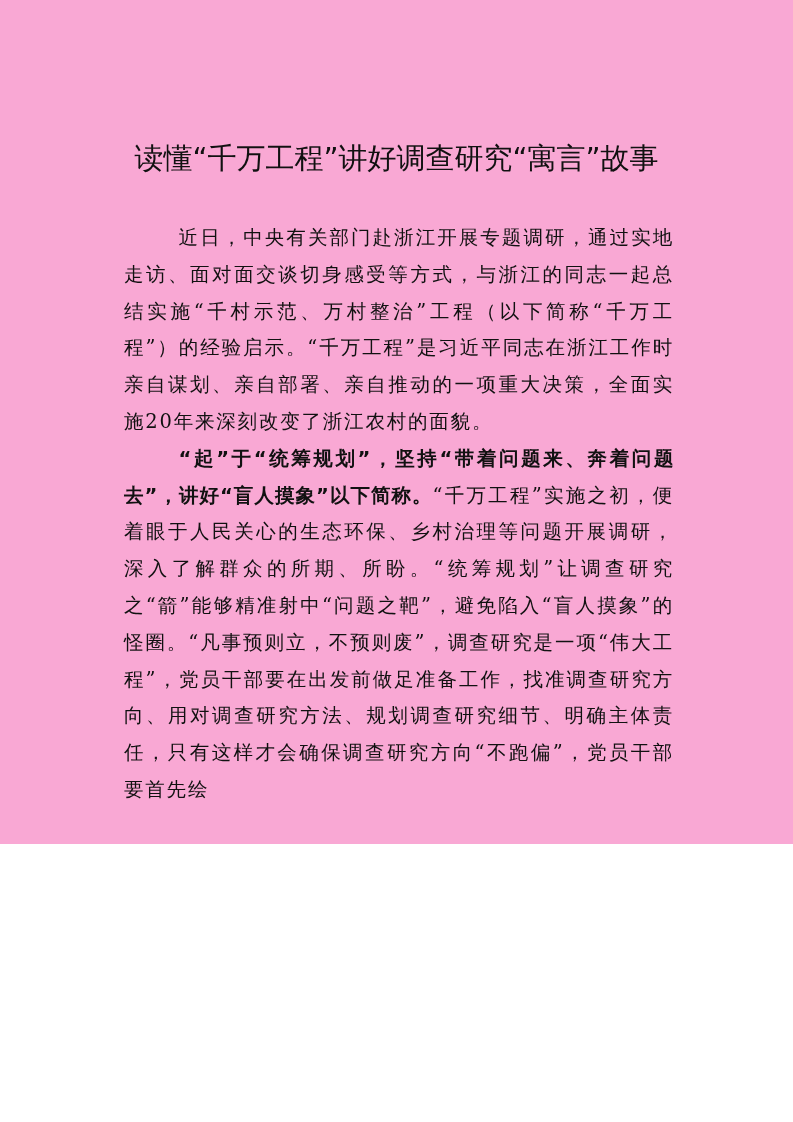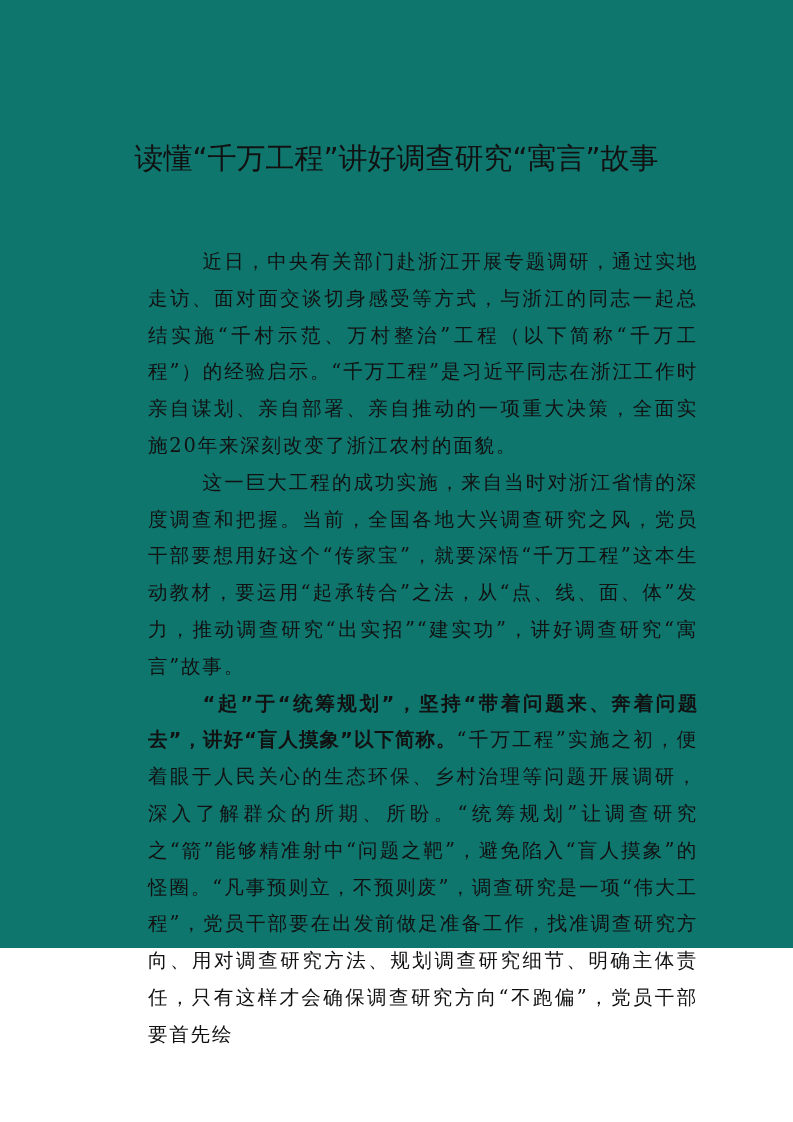--- a/index.html
+++ b/index.html
@@ -12,43 +12,42 @@
       height: 1122px;
       position: relative;
       overflow: hidden;
       font-family: "DejaVu Serif", "Liberation Serif", serif;
       color: #111111;
     }
     .page {
       position: absolute;
       left: 0; top: 0;
       width: 793px;
-      height: 948px;
-      background: #0f766e;
+      height: 844px;
+      background: #f9a8d4;
     }
     .title {
       position: absolute;
       left: 0;
       top: 138px;
       width: 793px;
       text-align: center;
       font-family: "DejaVu Sans", "Liberation Sans", sans-serif;
       font-size: 29px;
       line-height: 40px;
       font-weight: normal;
       color: #111;
       letter-spacing: 0px;
       margin: 0;
     }
     .body {
       position: absolute;
       left: 124px;
-      top: 244px;
+      top: 220px;
       width: 550px;
-      margin-left: 24px;
     }
     .para {
       margin: 0;
       font-size: 19.5px;
       line-height: 36.8px;
       text-align: justify;
       text-align-last: left;
       text-indent: 2.8em;
       letter-spacing: 1.8px;
       color: #111;
@@ -61,16 +60,15 @@
     }
   </style>
 </head>
 <body>
 
 <div class="page">
   <h1 class="title">读懂“千万工程”讲好调查研究“寓言”故事</h1>
 
   <div class="body">
     <p class="para">近日，中央有关部门赴浙江开展专题调研，通过实地走访、面对面交谈切身感受等方式，与浙江的同志一起总结实施“千村示范、万村整治”工程（以下简称“千万工程”）的经验启示。“千万工程”是习近平同志在浙江工作时亲自谋划、亲自部署、亲自推动的一项重大决策，全面实施20年来深刻改变了浙江农村的面貌。</p>
-    <p class="para">这一巨大工程的成功实施，来自当时对浙江省情的深度调查和把握。当前，全国各地大兴调查研究之风，党员干部要想用好这个“传家宝”，就要深悟“千万工程”这本生动教材，要运用“起承转合”之法，从“点、线、面、体”发力，推动调查研究“出实招”“建实功”，讲好调查研究“寓言”故事。</p>
     <p class="para"><span class="bold">“起”于“统筹规划”，坚持“带着问题来、奔着问题去”，讲好“盲人摸象”以下简称。</span><span>“千万工程”实施之初，便着眼于人民关心的生态环保、乡村治理等问题开展调研，深入了解群众的所期、所盼。“统筹规划”让调查研究之“箭”能够精准射中“问题之靶”，避免陷入“盲人摸象”的怪圈。“凡事预则立，不预则废”，调查研究是一项“伟大工程”，党员干部要在出发前做足准备工作，找准调查研究方向、用对调查研究方法、规划调查研究细节、明确主体责任，只有这样才会确保调查研究方向“不跑偏”，党员干部要首先绘</span></p>
   </div>
 </div>
 
 </body></html>

